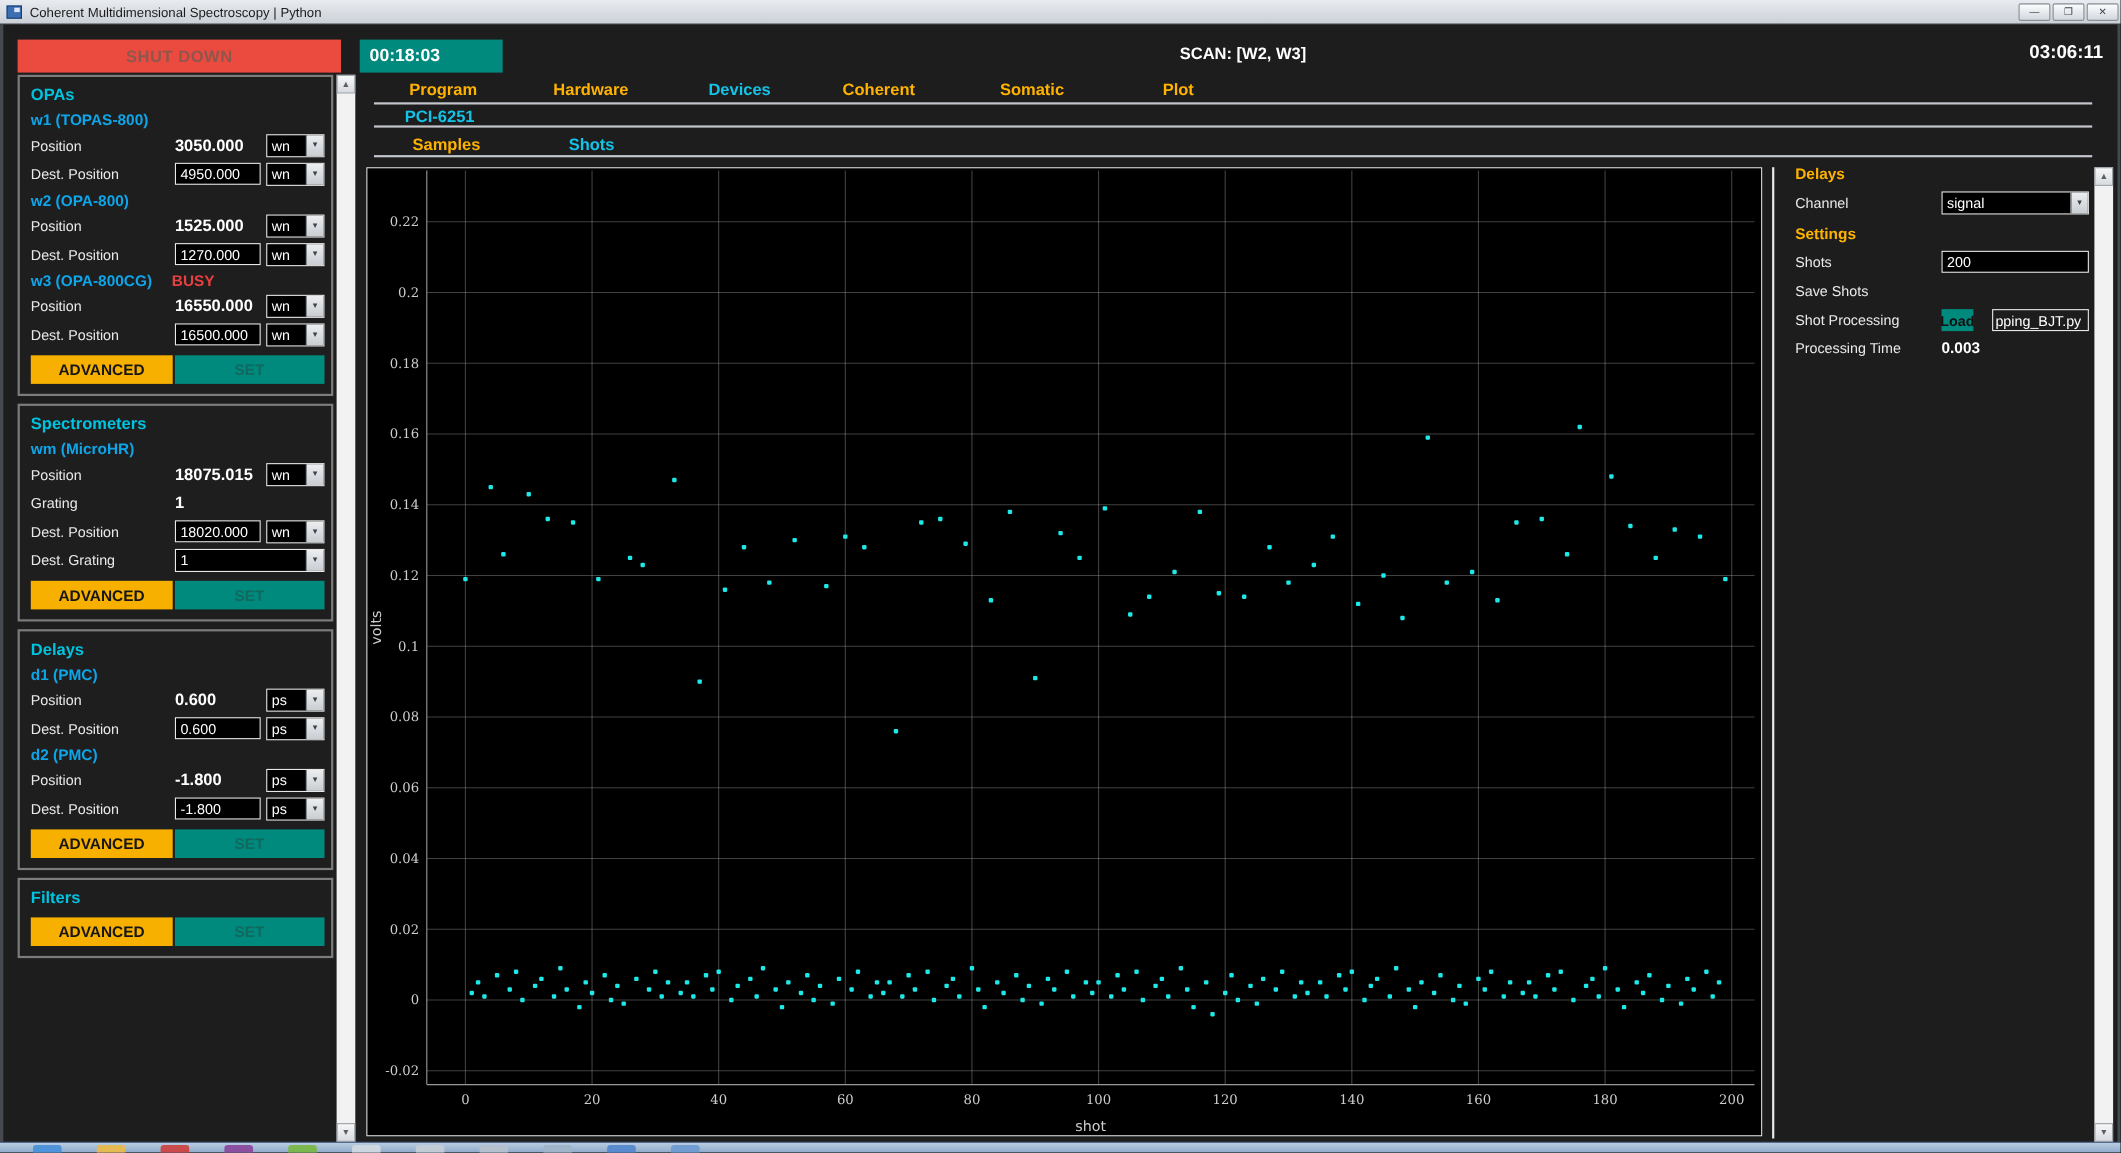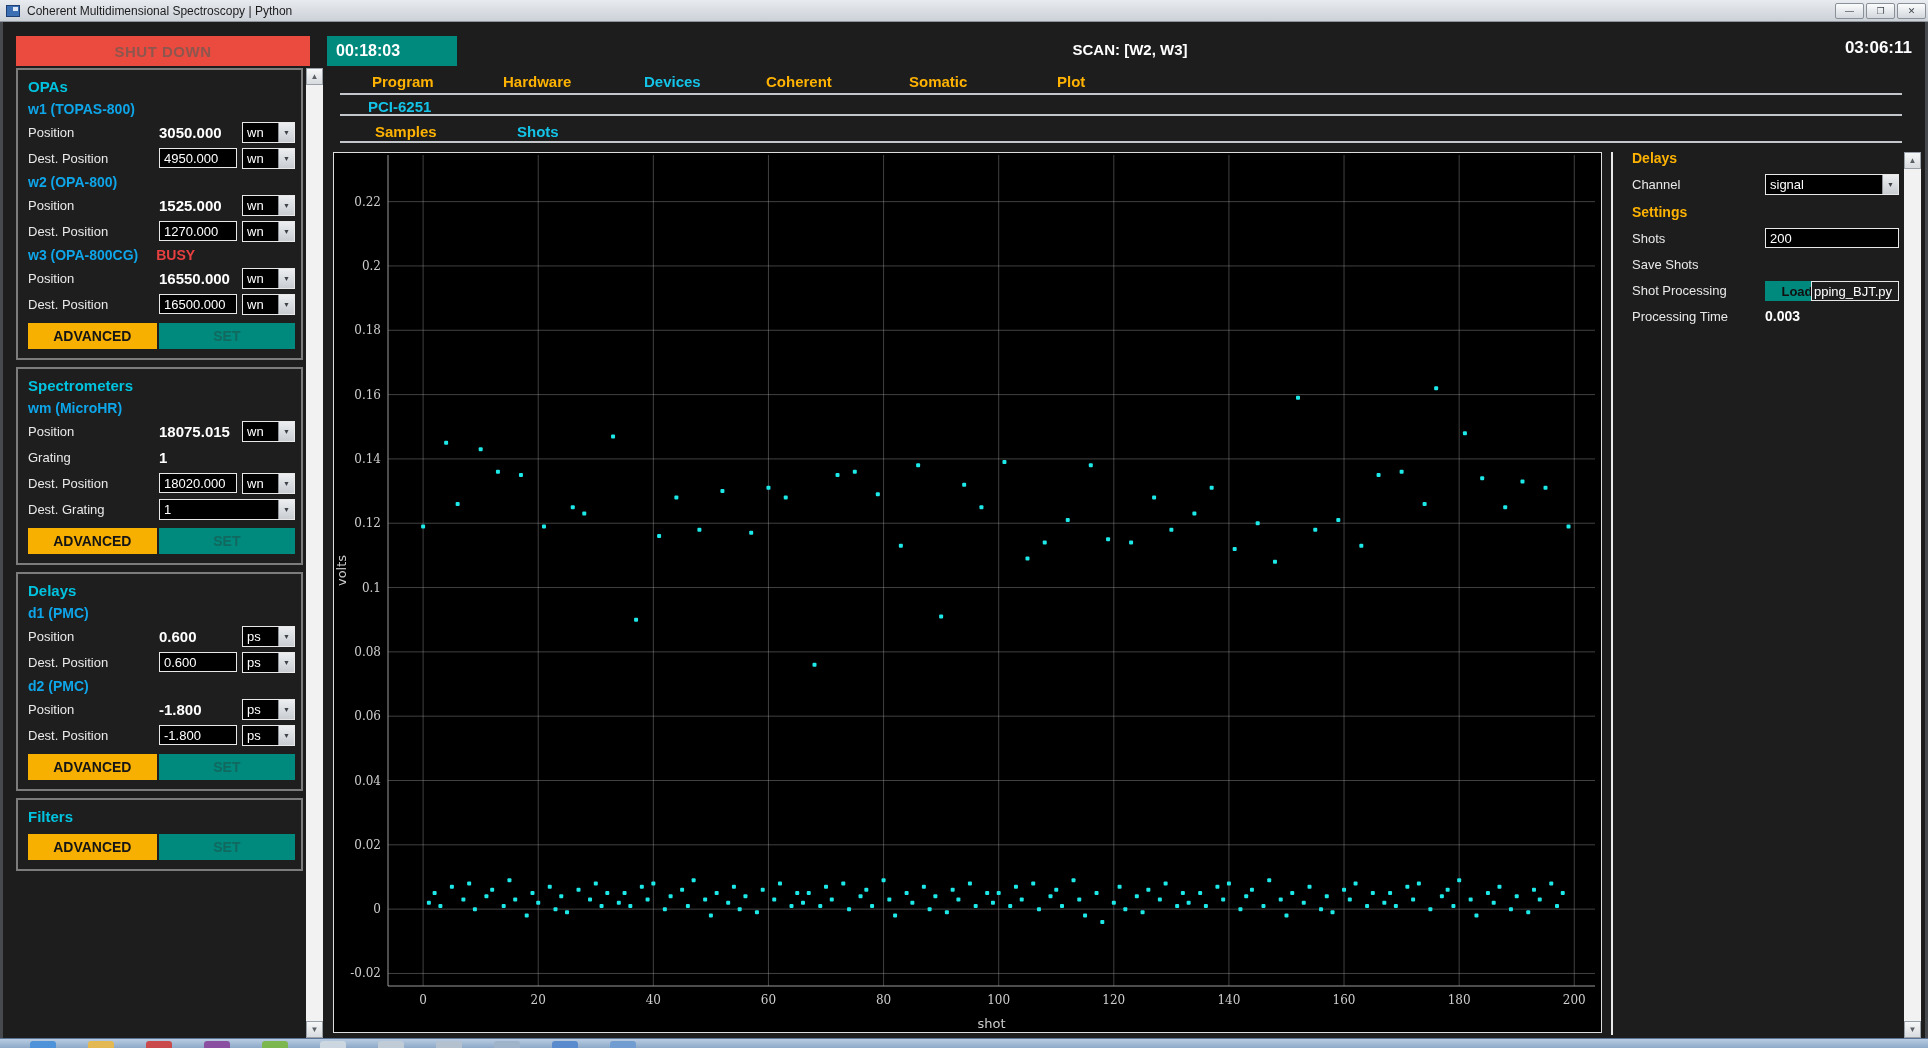--- a/index.html
+++ b/index.html
@@ -82,21 +82,21 @@
   .plotbox { position:absolute; left:333px; top:152px; width:1269px; height:881px;
     background:#000; border:1px solid #dedede; }
   .divider { position:absolute; left:1611px; top:152px; width:2px; height:883px; background:#e9e9e9; }
   
   .rp-label { position:absolute; left:1632px; color:#e9e9e9; font-size:13px; }
   .rp-header { position:absolute; left:1632px; color:#ffb300; font-weight:bold; font-size:14px; }
   .rp-select { position:absolute; left:1765px; width:134px; height:21px; border:1px solid #e8e8e8;
     background:#000; display:flex; align-items:center; color:#fff; font-size:13px; padding-left:4px; }
   .rp-input { position:absolute; left:1765px; width:134px; height:20px; border:1px solid #e8e8e8;
     background:#000; display:flex; align-items:center; color:#fff; font-size:13px; padding-left:4px; }
-  .rp-load { position:absolute; left:1765px; width:64px; height:20px; background:#00897d;
+  .rp-load { position:absolute; left:1765px; width:29px; height:20px; background:#00897d;
     color:#101010; font-weight:bold; font-size:13px; display:flex; align-items:center; justify-content:center; }
   .rp-file { position:absolute; left:1811px; width:88px; height:20px; border:1px solid #e8e8e8;
     background:#1d1d1e; display:flex; align-items:center; color:#fff; font-size:13px; padding-left:2px;
     overflow:hidden; white-space:nowrap; }
   .rp-value { position:absolute; left:1765px; color:#fff; font-weight:bold; font-size:14px; }
   
   .taskbar { position:absolute; left:0; top:1038px; width:1928px; height:10px;
     background:linear-gradient(#b9cce2,#8da9c8); border-top:1px solid #5a7396; }
   .tb-icon { position:absolute; top:2px; width:26px; height:8px; border-radius:3px 3px 0 0; opacity:.95; }
   .edge { position:absolute; top:22px; width:3px; height:1016px; background:#46494d; }

